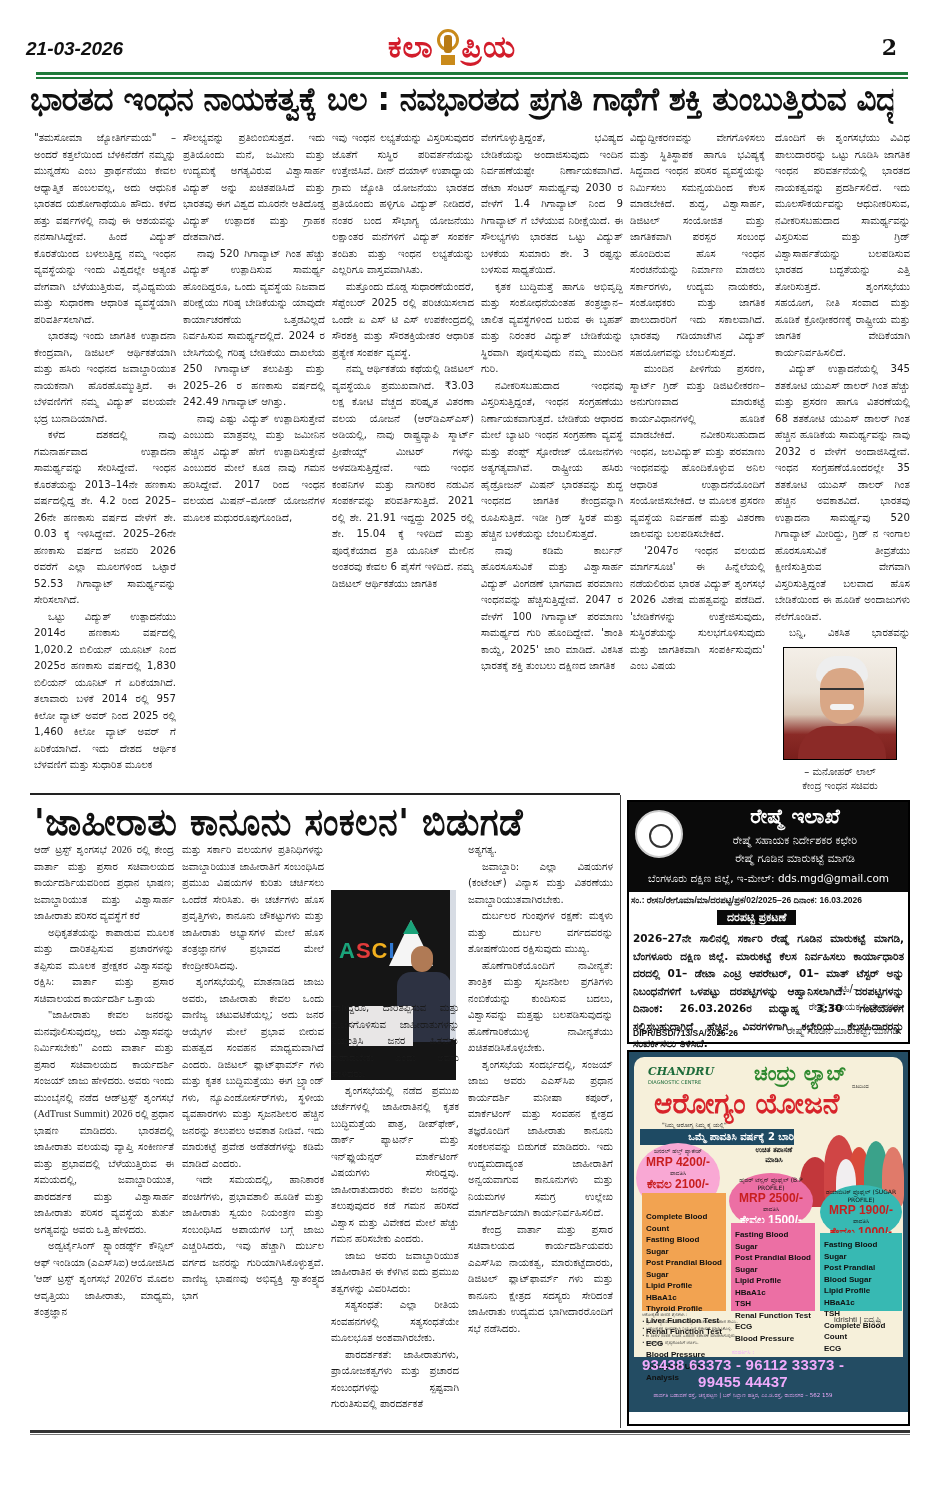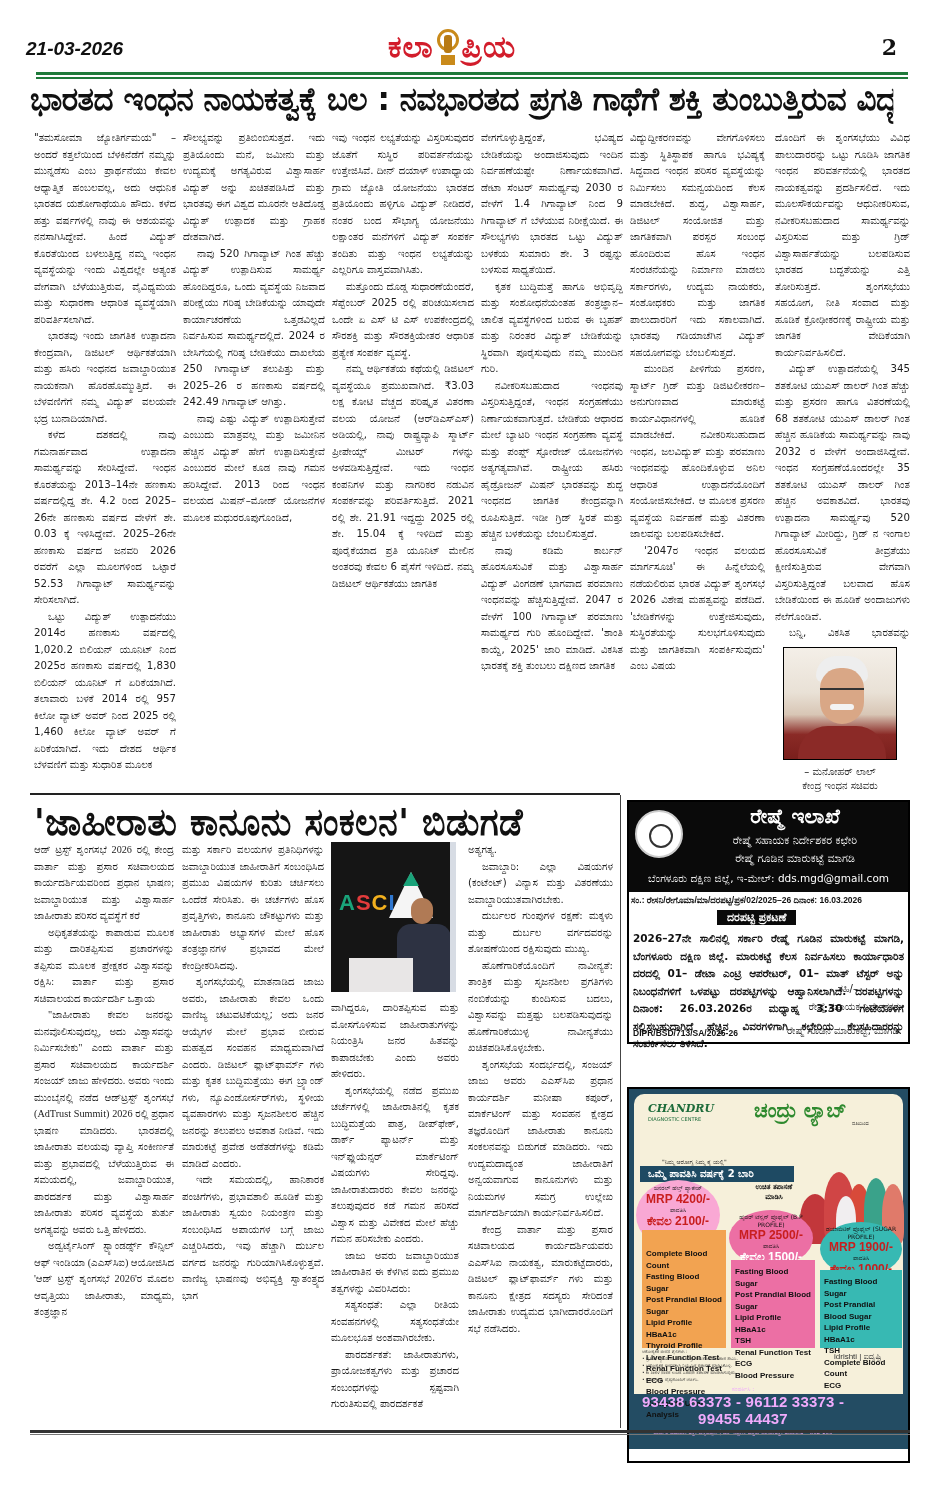--- a/index.html
+++ b/index.html
@@ -29,21 +29,21 @@
   .photo-minister { position: absolute; left: 783px; top: 647px; width: 114px; height: 113px; border: 1px solid #000; background: linear-gradient(180deg,#f4efe8 0%,#e9e1d6 40%,#d8c6b5 60%,#8a2a26 78%,#7a1f1c 100%); overflow: hidden; }
   .photo-minister .hair { position: absolute; left: 32px; top: 8px; width: 52px; height: 26px; background: #eeeeee; border-radius: 26px 26px 8px 8px; }
   .photo-minister .face { position: absolute; left: 36px; top: 20px; width: 44px; height: 56px; background: #d9a786; border-radius: 22px 22px 24px 24px; }
   .photo-minister .glasses { position: absolute; left: 36px; top: 40px; width: 44px; height: 8px; border-top: 2px solid #333; }
   .photo-minister .moustache { position: absolute; left: 46px; top: 56px; width: 24px; height: 6px; background: #f3f3f3; border-radius: 4px; }
   .photo-minister .coat { position: absolute; left: 14px; top: 78px; width: 88px; height: 40px; background: #8b2a27; border-radius: 30px 30px 0 0; }
   .caption { position: absolute; left: 775px; width: 130px; text-align: center; font: 10px/14px "DejaVu Sans", sans-serif; }
 
   .headline2 { position: absolute; left: 34px; top: 800px; width: 580px; height: 44px; font: bold 38px "DejaVu Sans", sans-serif; white-space: nowrap; overflow: hidden; letter-spacing: 0.5px; transform: scaleX(0.92); transform-origin: left; }
 
-  .photo-asci { position: absolute; left: 331px; top: 842px; width: 125px; height: 150px; background: #151515; overflow: hidden; text-align: center; }
+  .photo-asci { position: absolute; left: 331px; top: 890px; width: 125px; height: 190px; background: #151515; overflow: hidden; text-align: center; }
   .photo-asci .asci { position: absolute; left: 8px; top: 48px; font: bold 22px "Liberation Sans", sans-serif; letter-spacing: 1px; }
   .photo-asci .asci span:nth-child(1){ color:#1aa37a; } .photo-asci .asci span:nth-child(2){ color:#e23b3b; }
   .photo-asci .asci span:nth-child(3){ color:#f2b01e; } .photo-asci .asci span:nth-child(4){ color:#2f77d0; }
   .photo-asci .tri { position: absolute; left: 58px; top: 30px; width: 0; height: 0; border-left: 22px solid transparent; border-right: 22px solid transparent; border-bottom: 46px solid #f5f5f5; }
   .photo-asci .tri-tip { position: absolute; left: 72px; top: 30px; width: 0; height: 0; border-left: 8px solid transparent; border-right: 8px solid transparent; border-bottom: 14px solid #1aa37a; }
   .photo-asci .speaker-head { position: absolute; left: 80px; top: 56px; width: 22px; height: 26px; background: #b07a55; border-radius: 11px; }
   .photo-asci .speaker-body { position: absolute; left: 66px; top: 82px; width: 54px; height: 70px; background: #2d3242; border-radius: 14px 14px 0 0; }
   .photo-asci .podium { position: absolute; left: 18px; top: 116px; width: 64px; height: 40px; background: #e8e6e6; }
   .photo-asci .panel { position: absolute; right: 0; top: 0; width: 6px; height: 150px; background: #d7dce4; }
 
@@ -56,29 +56,29 @@
   .notice-sub1 { position: absolute; left: 60px; top: 32px; width: 212px; font: 11px "DejaVu Sans", sans-serif; }
   .notice-sub2 { position: absolute; left: 60px; top: 50px; width: 212px; font: 11px "DejaVu Sans", sans-serif; }
   .notice-sub3 { position: absolute; left: 4px; top: 70px; width: 271px; font: 10.5px "DejaVu Sans", sans-serif; }
   .notice-ref { position: absolute; left: 2px; top: 93px; width: 277px; font: bold 8.5px "Liberation Sans Narrow", "Liberation Sans", sans-serif; white-space: nowrap; overflow: hidden; }
   .notice-badge { position: absolute; left: 88px; top: 108px; padding: 1px 10px; background: #0a0a0a; color: #fff; font: bold 11px "DejaVu Sans", sans-serif; }
   .notice-body { position: absolute; left: 4px; top: 128px; width: 271px; font: bold 10.5px/17.5px "DejaVu Sans", sans-serif; text-align: justify; }
   .notice-sig { position: absolute; right: 6px; font: 10px/14px "DejaVu Sans", sans-serif; text-align: right; }
   .notice-code { position: absolute; left: 4px; top: 226px; font: bold 8.5px "Liberation Sans", sans-serif; }
 
   
-  .ad { position: absolute; left: 627px; top: 1050px; width: 283px; height: 376px; border: 2px solid #000; background: #234c63; overflow: hidden; margin-top: 37px; }
+  .ad { position: absolute; left: 627px; top: 1050px; width: 283px; height: 376px; border: 2px solid #000; background: #234c63; overflow: hidden; }
   .ad-inner { position: absolute; left: 5px; top: 5px; width: 269px; height: 300px; background: #f6f0da; border-radius: 10px 10px 0 0; }
   .ad-brand { position: absolute; left: 14px; top: 8px; font: bold italic 11px "DejaVu Serif", serif; color: #1d6b3a; }
   .ad-brand-sub { position: absolute; left: 14px; top: 22px; font: 5px "DejaVu Sans", sans-serif; color: #1d6b3a; }
   .ad-name { position: absolute; left: 120px; top: 4px; font: bold 20px "DejaVu Sans", sans-serif; color: #2f8a2f; }
   .ad-by { position: absolute; left: 218px; top: 26px; font: 5px "DejaVu Sans", sans-serif; }
   .ad-yojane { position: absolute; left: 20px; top: 30px; font: bold 28px "DejaVu Sans", sans-serif; color: #d8242b; white-space: nowrap; }
   .ad-tagline { position: absolute; left: 28px; top: 64px; font: 6px "DejaVu Sans", sans-serif; }
-  .ad-banner { position: absolute; left: 6px; top: 72px; width: 154px; height: 16px; background: #1e4a63; color: #fff; font: bold 10px "DejaVu Sans", sans-serif; padding-left: 8px; line-height: 16px; }
+  .ad-banner { position: absolute; left: 6px; top: 72px; width: 154px; height: 16px; background: #1e4a63; color: #fff; font: bold 10px "DejaVu Sans", sans-serif; padding-left: 8px; line-height: 16px; text-align: right; }
   .ad-family { position: absolute; left: 160px; top: 60px; width: 110px; height: 92px; }
   .ad-family .p { position: absolute; border-radius: 50% 50% 20% 20%; }
   .ad-free { position: absolute; left: 120px; top: 88px; font: bold 7px "DejaVu Sans", sans-serif; text-align: center; line-height: 10px; }
   .pkg { position: absolute; color: #111; font: bold 8px/11.5px "Liberation Sans", sans-serif; }
   .pkg-top { position: absolute; border-radius: 50%; text-align: center; font-weight: bold; }
   .pkg-top .mrp { color: #c81e1e; font: bold 12px "Liberation Sans", sans-serif; display: block; }
   .pkg-top .only { font: bold 12px "Liberation Sans", sans-serif; color: #c81e1e; display: block; }
   .pkg-top .lbl { font: 6px "DejaVu Sans", sans-serif; display: block; }
   .ad-notes { position: absolute; left: 8px; top: 254px; width: 180px; font: 4.5px/7px "DejaVu Sans", sans-serif; color: #333; }
   .ad-idrishti { position: absolute; left: 200px; top: 258px; font: 8px "Liberation Sans", sans-serif; color: #333; }
@@ -114,21 +114,21 @@
 
 <div class="col" style="left:34px;top:130px;width:142px;height:655px;">
   <p>"ತಮಸೋಮಾ ಜ್ಯೋತಿರ್ಗಮಯ" – ಅಂದರೆ ಕತ್ತಲೆಯಿಂದ ಬೆಳಕಿನೆಡೆಗೆ ನಮ್ಮನ್ನು ಮುನ್ನಡೆಸು ಎಂಬ ಪ್ರಾರ್ಥನೆಯು ಕೇವಲ ಆಧ್ಯಾತ್ಮಿಕ ಹಂಬಲವಲ್ಲ, ಅದು ಆಧುನಿಕ ಭಾರತದ ಯಶೋಗಾಥೆಯೂ ಹೌದು. ಕಳೆದ ಹತ್ತು ವರ್ಷಗಳಲ್ಲಿ ನಾವು ಈ ಆಶಯವನ್ನು ನನಸಾಗಿಸಿದ್ದೇವೆ. ಹಿಂದೆ ವಿದ್ಯುತ್ ಕೊರತೆಯಿಂದ ಬಳಲುತ್ತಿದ್ದ ನಮ್ಮ ಇಂಧನ ವ್ಯವಸ್ಥೆಯನ್ನು ಇಂದು ವಿಶ್ವದಲ್ಲೇ ಅತ್ಯಂತ ವೇಗವಾಗಿ ಬೆಳೆಯುತ್ತಿರುವ, ವೈವಿಧ್ಯಮಯ ಮತ್ತು ಸುಧಾರಣಾ ಆಧಾರಿತ ವ್ಯವಸ್ಥೆಯಾಗಿ ಪರಿವರ್ತಿಸಲಾಗಿದೆ.</p>
   <p>ಭಾರತವು ಇಂದು ಜಾಗತಿಕ ಉತ್ಪಾದನಾ ಕೇಂದ್ರವಾಗಿ, ಡಿಜಿಟಲ್ ಆರ್ಥಿಕತೆಯಾಗಿ ಮತ್ತು ಹಸಿರು ಇಂಧನದ ಜವಾಬ್ದಾರಿಯುತ ನಾಯಕನಾಗಿ ಹೊರಹೊಮ್ಮುತ್ತಿದೆ. ಈ ಬೆಳವಣಿಗೆಗೆ ನಮ್ಮ ವಿದ್ಯುತ್ ವಲಯವೇ ಭದ್ರ ಬುನಾದಿಯಾಗಿದೆ.</p>
   <p>ಕಳೆದ ದಶಕದಲ್ಲಿ ನಾವು ಗಮನಾರ್ಹವಾದ ಉತ್ಪಾದನಾ ಸಾಮರ್ಥ್ಯವನ್ನು ಸೇರಿಸಿದ್ದೇವೆ. ಇಂಧನ ಕೊರತೆಯನ್ನು 2013–14ನೇ ಹಣಕಾಸು ವರ್ಷದಲ್ಲಿದ್ದ ಶೇ. 4.2 ರಿಂದ 2025–26ನೇ ಹಣಕಾಸು ವರ್ಷದ ವೇಳೆಗೆ ಶೇ. 0.03 ಕ್ಕೆ ಇಳಿಸಿದ್ದೇವೆ. 2025–26ನೇ ಹಣಕಾಸು ವರ್ಷದ ಜನವರಿ 2026 ರವರೆಗೆ ಎಲ್ಲಾ ಮೂಲಗಳಿಂದ ಒಟ್ಟಾರೆ 52.53 ಗಿಗಾವ್ಯಾಟ್ ಸಾಮರ್ಥ್ಯವನ್ನು ಸೇರಿಸಲಾಗಿದೆ.</p>
   <p>ಒಟ್ಟು ವಿದ್ಯುತ್ ಉತ್ಪಾದನೆಯು 2014ರ ಹಣಕಾಸು ವರ್ಷದಲ್ಲಿ 1,020.2 ಬಿಲಿಯನ್ ಯೂನಿಟ್ ನಿಂದ 2025ರ ಹಣಕಾಸು ವರ್ಷದಲ್ಲಿ 1,830 ಬಿಲಿಯನ್ ಯೂನಿಟ್ ಗೆ ಏರಿಕೆಯಾಗಿದೆ. ತಲಾವಾರು ಬಳಕೆ 2014 ರಲ್ಲಿ 957 ಕಿಲೋ ವ್ಯಾಟ್ ಅವರ್ ನಿಂದ 2025 ರಲ್ಲಿ 1,460 ಕಿಲೋ ವ್ಯಾಟ್ ಅವರ್ ಗೆ ಏರಿಕೆಯಾಗಿದೆ. ಇದು ದೇಶದ ಆರ್ಥಿಕ ಬೆಳವಣಿಗೆ ಮತ್ತು ಸುಧಾರಿತ ಮೂಲಕ</p>
 </div>
 <div class="col" style="left:183px;top:130px;width:142px;height:655px;">
   <p>ಸೌಲಭ್ಯವನ್ನು ಪ್ರತಿಬಿಂಬಿಸುತ್ತದೆ. ಇದು ಪ್ರತಿಯೊಂದು ಮನೆ, ಜಮೀನು ಮತ್ತು ಉದ್ಯಮಕ್ಕೆ ಅಗತ್ಯವಿರುವ ವಿಶ್ವಾಸಾರ್ಹ ವಿದ್ಯುತ್ ಅನ್ನು ಖಚಿತಪಡಿಸಿದೆ ಮತ್ತು ಭಾರತವು ಈಗ ವಿಶ್ವದ ಮೂರನೇ ಅತಿದೊಡ್ಡ ವಿದ್ಯುತ್ ಉತ್ಪಾದಕ ಮತ್ತು ಗ್ರಾಹಕ ದೇಶವಾಗಿದೆ.</p>
   <p>ನಾವು 520 ಗಿಗಾವ್ಯಾಟ್ ಗಿಂತ ಹೆಚ್ಚು ವಿದ್ಯುತ್ ಉತ್ಪಾದಿಸುವ ಸಾಮರ್ಥ್ಯ ಹೊಂದಿದ್ದರೂ, ಒಂದು ವ್ಯವಸ್ಥೆಯ ನಿಜವಾದ ಪರೀಕ್ಷೆಯು ಗರಿಷ್ಠ ಬೇಡಿಕೆಯನ್ನು ಯಾವುದೇ ಕಾರ್ಯಾಚರಣೆಯ ಒತ್ತಡವಿಲ್ಲದೆ ನಿರ್ವಹಿಸುವ ಸಾಮರ್ಥ್ಯದಲ್ಲಿದೆ. 2024 ರ ಬೇಸಿಗೆಯಲ್ಲಿ ಗರಿಷ್ಠ ಬೇಡಿಕೆಯು ದಾಖಲೆಯ 250 ಗಿಗಾವ್ಯಾಟ್ ತಲುಪಿತ್ತು ಮತ್ತು 2025–26 ರ ಹಣಕಾಸು ವರ್ಷದಲ್ಲಿ 242.49 ಗಿಗಾವ್ಯಾಟ್ ಆಗಿತ್ತು.</p>
-  <p>ನಾವು ಎಷ್ಟು ವಿದ್ಯುತ್ ಉತ್ಪಾದಿಸುತ್ತೇವೆ ಎಂಬುದು ಮಾತ್ರವಲ್ಲ ಮತ್ತು ಜಮೀನಿನ ಹೆಚ್ಚಿನ ವಿದ್ಯುತ್ ಹೇಗೆ ಉತ್ಪಾದಿಸುತ್ತೇವೆ ಎಂಬುದರ ಮೇಲೆ ಕೂಡ ನಾವು ಗಮನ ಹರಿಸಿದ್ದೇವೆ. 2013 ರಿಂದ ಇಂಧನ ವಲಯದ ಮಿಷನ್–ಮೋಡ್ ಯೋಜನೆಗಳ ಮೂಲಕ ಮಧುರರೂಪುಗೊಂಡಿದೆ,</p>
+  <p>ನಾವು ಎಷ್ಟು ವಿದ್ಯುತ್ ಉತ್ಪಾದಿಸುತ್ತೇವೆ ಎಂಬುದು ಮಾತ್ರವಲ್ಲ ಮತ್ತು ಜಮೀನಿನ ಹೆಚ್ಚಿನ ವಿದ್ಯುತ್ ಹೇಗೆ ಉತ್ಪಾದಿಸುತ್ತೇವೆ ಎಂಬುದರ ಮೇಲೆ ಕೂಡ ನಾವು ಗಮನ ಹರಿಸಿದ್ದೇವೆ. 2017 ರಿಂದ ಇಂಧನ ವಲಯದ ಮಿಷನ್–ಮೋಡ್ ಯೋಜನೆಗಳ ಮೂಲಕ ಮಧುರರೂಪುಗೊಂಡಿದೆ,</p>
 </div>
 <div class="col" style="left:332px;top:130px;width:142px;height:655px;">
   <p>ಇವು ಇಂಧನ ಲಭ್ಯತೆಯನ್ನು ವಿಸ್ತರಿಸುವುದರ ಜೊತೆಗೆ ಸುಸ್ಥಿರ ಪರಿವರ್ತನೆಯನ್ನು ಉತ್ತೇಜಿಸಿವೆ. ದೀನ್ ದಯಾಳ್ ಉಪಾಧ್ಯಾಯ ಗ್ರಾಮ ಜ್ಯೋತಿ ಯೋಜನೆಯು ಭಾರತದ ಪ್ರತಿಯೊಂದು ಹಳ್ಳಿಗೂ ವಿದ್ಯುತ್ ನೀಡಿದರೆ, ನಂತರ ಬಂದ ಸೌಭಾಗ್ಯ ಯೋಜನೆಯು ಲಕ್ಷಾಂತರ ಮನೆಗಳಿಗೆ ವಿದ್ಯುತ್ ಸಂಪರ್ಕ ತಂದಿತು ಮತ್ತು ಇಂಧನ ಲಭ್ಯತೆಯನ್ನು ಎಲ್ಲರಿಗೂ ವಾಸ್ತವವಾಗಿಸಿತು.</p>
   <p>ಮತ್ತೊಂದು ದೊಡ್ಡ ಸುಧಾರಣೆಯೆಂದರೆ, ಸೆಪ್ಟೆಂಬರ್ 2025 ರಲ್ಲಿ ಪರಿಚಯಿಸಲಾದ ಒಂದೇ ಏ ಎಸ್ ಟಿ ಎಸ್ ಉಪಕೇಂದ್ರದಲ್ಲಿ ಸೌರಶಕ್ತಿ ಮತ್ತು ಸೌರಶಕ್ತಿಯೇತರ ಆಧಾರಿತ ಪ್ರತ್ಯೇಕ ಸಂಪರ್ಕ ವ್ಯವಸ್ಥೆ.</p>
   <p>ನಮ್ಮ ಆರ್ಥಿಕತೆಯ ಕಥೆಯಲ್ಲಿ ಡಿಜಿಟಲ್ ವ್ಯವಸ್ಥೆಯೂ ಪ್ರಮುಖವಾಗಿದೆ. ₹3.03 ಲಕ್ಷ ಕೋಟಿ ವೆಚ್ಚದ ಪರಿಷ್ಕೃತ ವಿತರಣಾ ವಲಯ ಯೋಜನೆ (ಆರ್‌ಡಿಎಸ್‌ಎಸ್) ಅಡಿಯಲ್ಲಿ, ನಾವು ರಾಷ್ಟ್ರವ್ಯಾಪಿ ಸ್ಮಾರ್ಟ್ ಪ್ರೀಪೇಯ್ಡ್ ಮೀಟರ್ ಗಳನ್ನು ಅಳವಡಿಸುತ್ತಿದ್ದೇವೆ. ಇದು ಇಂಧನ ಕಂಪನಿಗಳ ಮತ್ತು ನಾಗರಿಕರ ನಡುವಿನ ಸಂಪರ್ಕವನ್ನು ಪರಿವರ್ತಿಸುತ್ತಿದೆ. 2021 ರಲ್ಲಿ ಶೇ. 21.91 ಇದ್ದದ್ದು 2025 ರಲ್ಲಿ ಶೇ. 15.04 ಕ್ಕೆ ಇಳಿದಿದೆ ಮತ್ತು ಪೂರೈಕೆಯಾದ ಪ್ರತಿ ಯೂನಿಟ್ ಮೇಲಿನ ಅಂತರವು ಕೇವಲ 6 ಪೈಸೆಗೆ ಇಳಿದಿದೆ. ನಮ್ಮ ಡಿಜಿಟಲ್ ಆರ್ಥಿಕತೆಯು ಜಾಗತಿಕ</p>
 </div>
 <div class="col" style="left:481px;top:130px;width:142px;height:655px;">
   <p>ವೇಗಗೊಳ್ಳುತ್ತಿದ್ದಂತೆ, ಭವಿಷ್ಯದ ಬೇಡಿಕೆಯನ್ನು ಅಂದಾಜಿಸುವುದು ಇಂದಿನ ನಿರ್ವಹಣೆಯಷ್ಟೇ ನಿರ್ಣಾಯಕವಾಗಿದೆ. ಡೇಟಾ ಸೆಂಟರ್ ಸಾಮರ್ಥ್ಯವು 2030 ರ ವೇಳೆಗೆ 1.4 ಗಿಗಾವ್ಯಾಟ್ ನಿಂದ 9 ಗಿಗಾವ್ಯಾಟ್ ಗೆ ಬೆಳೆಯುವ ನಿರೀಕ್ಷೆಯಿದೆ. ಈ ಸೌಲಭ್ಯಗಳು ಭಾರತದ ಒಟ್ಟು ವಿದ್ಯುತ್ ಬಳಕೆಯ ಸುಮಾರು ಶೇ. 3 ರಷ್ಟನ್ನು ಬಳಸುವ ಸಾಧ್ಯತೆಯಿದೆ.</p>
   <p>ಕೃತಕ ಬುದ್ಧಿಮತ್ತೆ ಹಾಗೂ ಅಭಿವೃದ್ಧಿ ಮತ್ತು ಸಂಶೋಧನೆಯಂತಹ ತಂತ್ರಜ್ಞಾನ–ಚಾಲಿತ ವ್ಯವಸ್ಥೆಗಳಿಂದ ಬರುವ ಈ ಬೃಹತ್ ಮತ್ತು ನಿರಂತರ ವಿದ್ಯುತ್ ಬೇಡಿಕೆಯನ್ನು ಸ್ಥಿರವಾಗಿ ಪೂರೈಸುವುದು ನಮ್ಮ ಮುಂದಿನ ಗುರಿ.</p>
   <p>ನವೀಕರಿಸಬಹುದಾದ ಇಂಧನವು ವಿಸ್ತರಿಸುತ್ತಿದ್ದಂತೆ, ಇಂಧನ ಸಂಗ್ರಹಣೆಯು ನಿರ್ಣಾಯಕವಾಗುತ್ತದೆ. ಬೇಡಿಕೆಯ ಆಧಾರದ ಮೇಲೆ ಬ್ಯಾಟರಿ ಇಂಧನ ಸಂಗ್ರಹಣಾ ವ್ಯವಸ್ಥೆ ಮತ್ತು ಪಂಪ್ಡ್ ಸ್ಟೋರೇಜ್ ಯೋಜನೆಗಳು ಅತ್ಯಗತ್ಯವಾಗಿವೆ. ರಾಷ್ಟ್ರೀಯ ಹಸಿರು ಹೈಡ್ರೋಜನ್ ಮಿಷನ್ ಭಾರತವನ್ನು ಶುದ್ಧ ಇಂಧನದ ಜಾಗತಿಕ ಕೇಂದ್ರವನ್ನಾಗಿ ರೂಪಿಸುತ್ತಿದೆ. ಇಡೀ ಗ್ರಿಡ್ ಸ್ಥಿರತೆ ಮತ್ತು ಹೆಚ್ಚಿನ ಬಳಕೆಯನ್ನು ಬೆಂಬಲಿಸುತ್ತದೆ.</p>
@@ -216,20 +216,21 @@
   <div class="notice-sig" style="top:222px;">ರೇಷ್ಮೆ ಗೂಡಿನ ಮಾರುಕಟ್ಟೆ, ಮಾಗಡಿ.</div>
   <div class="notice-code">DIPR/BSD/713/SA/2025-26</div>
 </div>
 
 <div class="ad">
   <div class="ad-inner">
     <div class="ad-brand">CHANDRU</div>
     <div class="ad-brand-sub">DIAGNOSTIC CENTRE</div>
     <div class="ad-name">ಚಂದ್ರು ಲ್ಯಾಬ್</div>
     <div class="ad-by">ವತಿಯಿಂದ</div>
+    <div class="ad-yojane">ಆರೋಗ್ಯಂ ಯೋಜನೆ</div>
     <div class="ad-tagline">"ನಿಮ್ಮ ಆರೋಗ್ಯ ನಿಮ್ಮ ಕೈ ಯಲ್ಲಿ"</div>
     <div class="ad-banner">ಒಮ್ಮೆ ಪಾವತಿಸಿ ವರ್ಷಕ್ಕೆ 2 ಬಾರಿ</div>
     <div class="ad-free" style="width:40px;">ಉಚಿತ ತಪಾಸಣೆ ಮಾಡಿಸಿ</div>
 
     <div class="ad-family">
       <div class="p" style="left:6px;top:40px;width:30px;height:50px;background:#c2373b;"></div>
       <div class="p" style="left:30px;top:18px;width:30px;height:70px;background:#d04545;"></div>
       <div class="p" style="left:54px;top:30px;width:22px;height:58px;background:#d84a3a;"></div>
       <div class="p" style="left:70px;top:24px;width:24px;height:66px;background:#3aa28a;"></div>
       <div class="p" style="left:88px;top:30px;width:22px;height:60px;background:#e07a6a;"></div>

